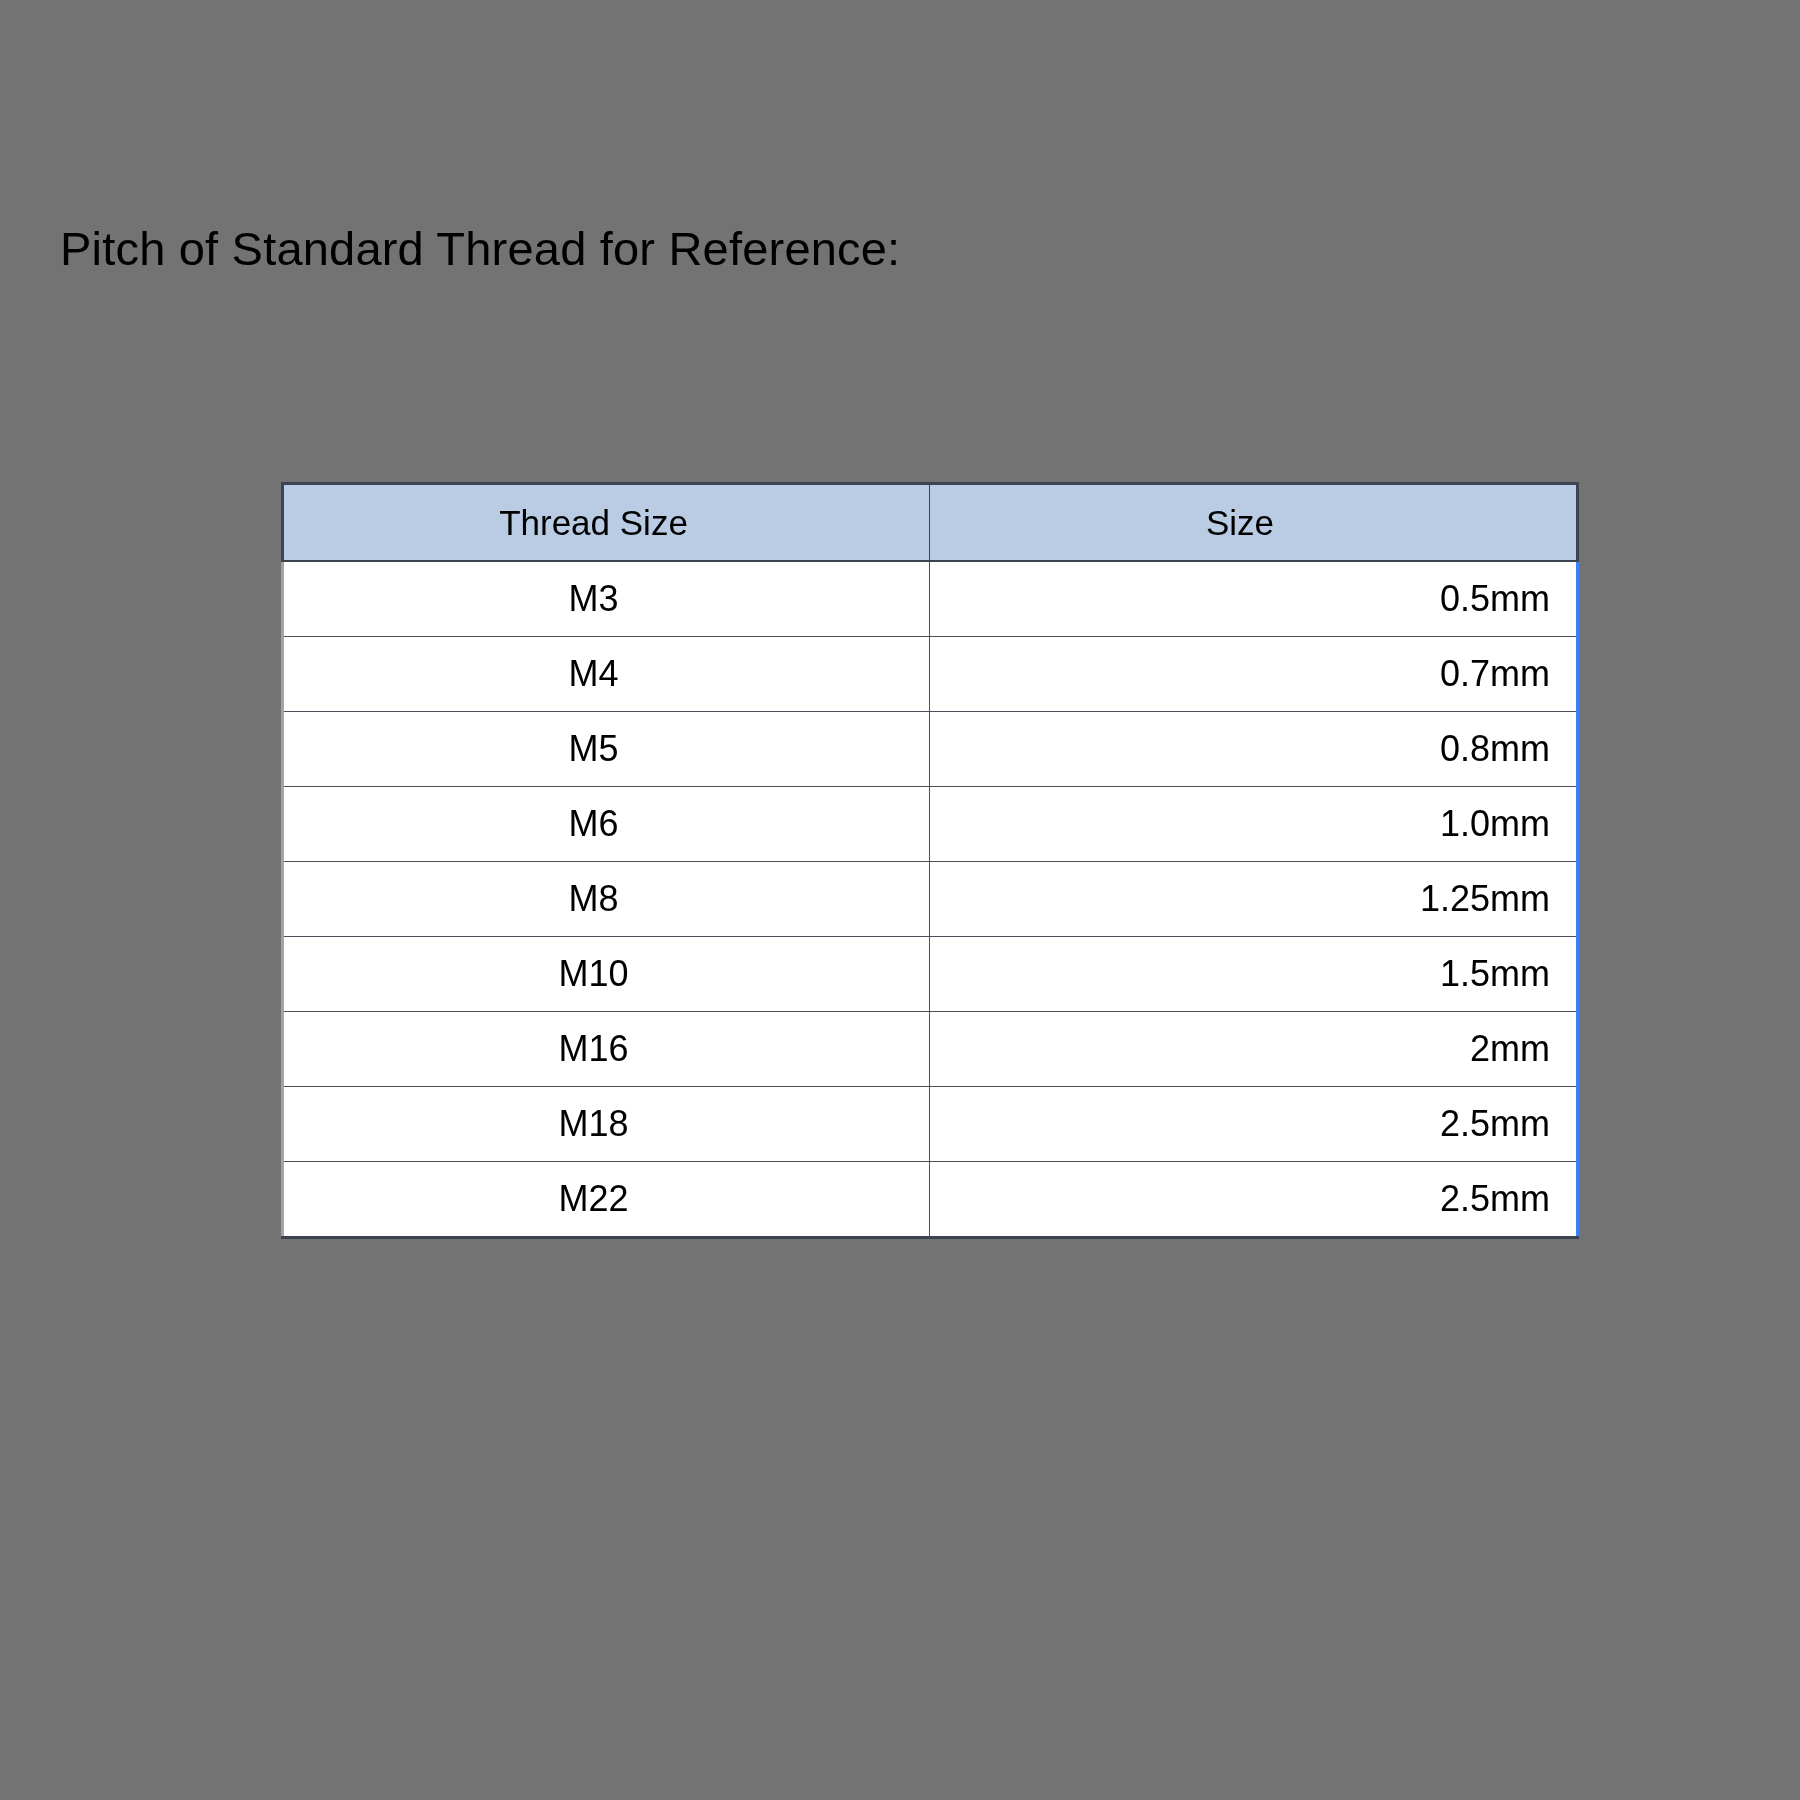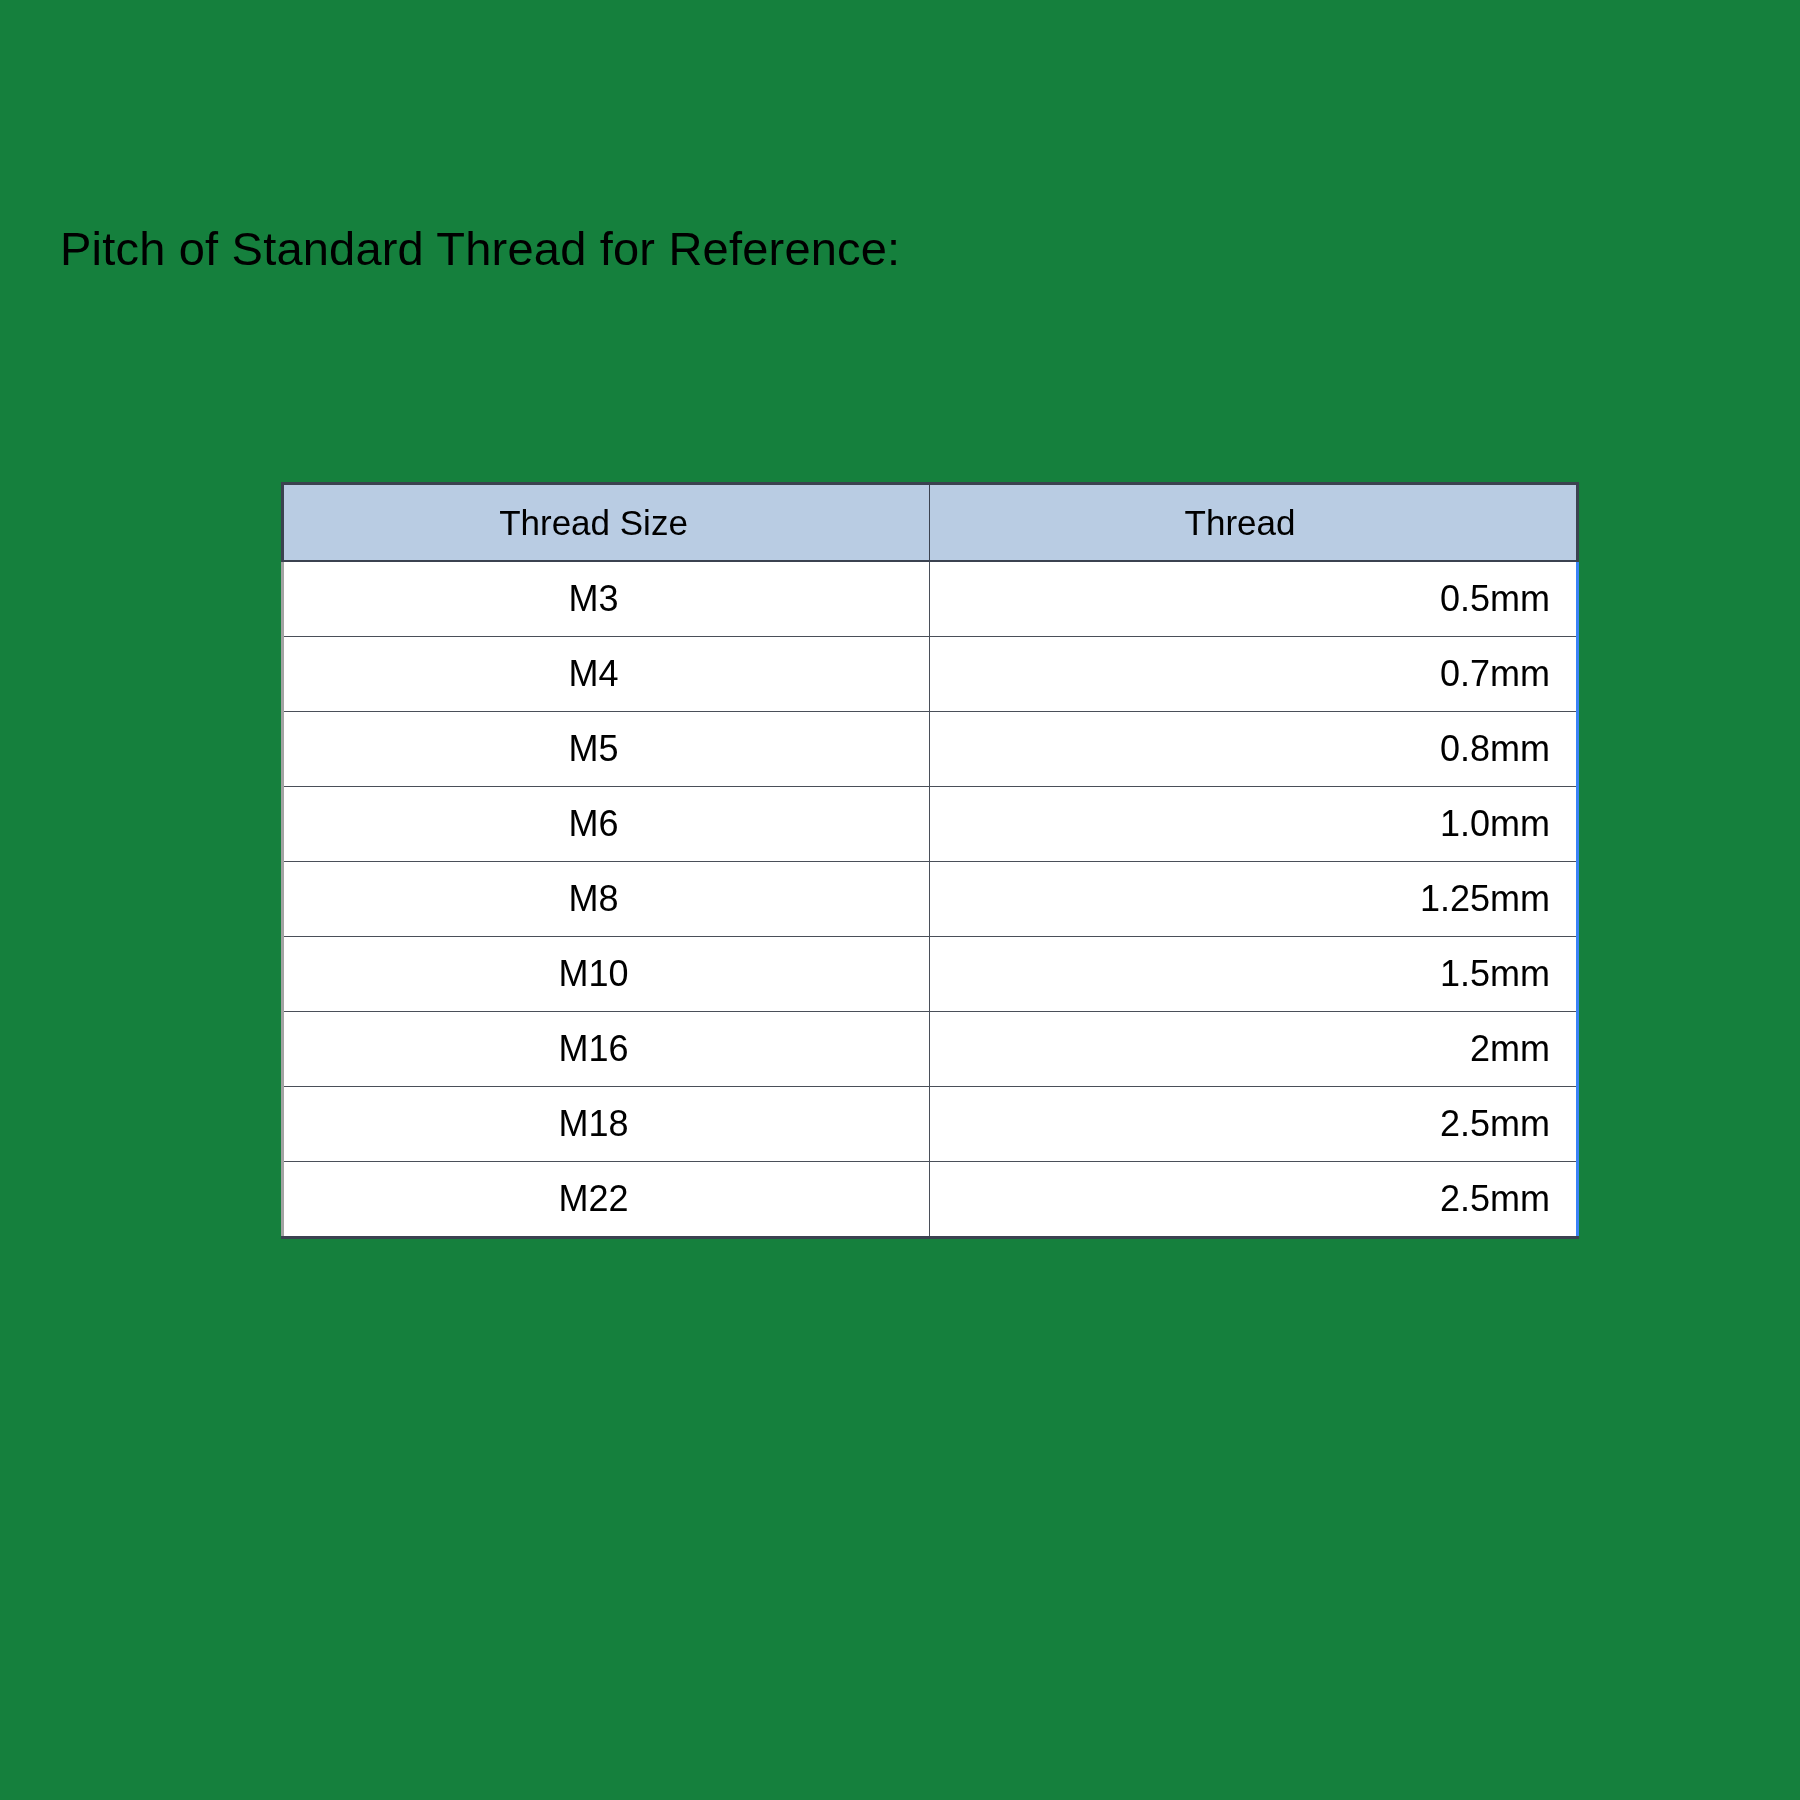--- a/index.html
+++ b/index.html
@@ -12,21 +12,21 @@
     background: #ffffff;
     font-family: "Liberation Sans", sans-serif;
     color: #000000;
     overflow: hidden;
   }
 
   #page {
     position: relative;
     width: 1800px;
     height: 1800px;
-    background: #15803d;
+    background: #737373;
   }
 
   
   #doc-title {
     position: absolute;
     left: 60px;
     top: 220px;
     font-size: 47px;
     line-height: 58px;
     font-weight: 400;
@@ -106,21 +106,21 @@
       <colgroup>
         <col class="c-thread">
         <col class="c-pitch">
       </colgroup>
       <thead>
         <tr>
           <th class="th-left">
             <span class="cell-inner">Thread Size</span>
           </th>
           <th class="th-right">
-            <span class="cell-inner">Thread</span>
+            <span class="cell-inner">Size</span>
           </th>
         </tr>
       </thead>
       <tbody id="table-body">
           <tr>
             <td class="td-left">
               <span class="cell-inner">M3</span>
             </td>
             <td class="td-right">
               <span class="cell-inner">0.5mm</span>

